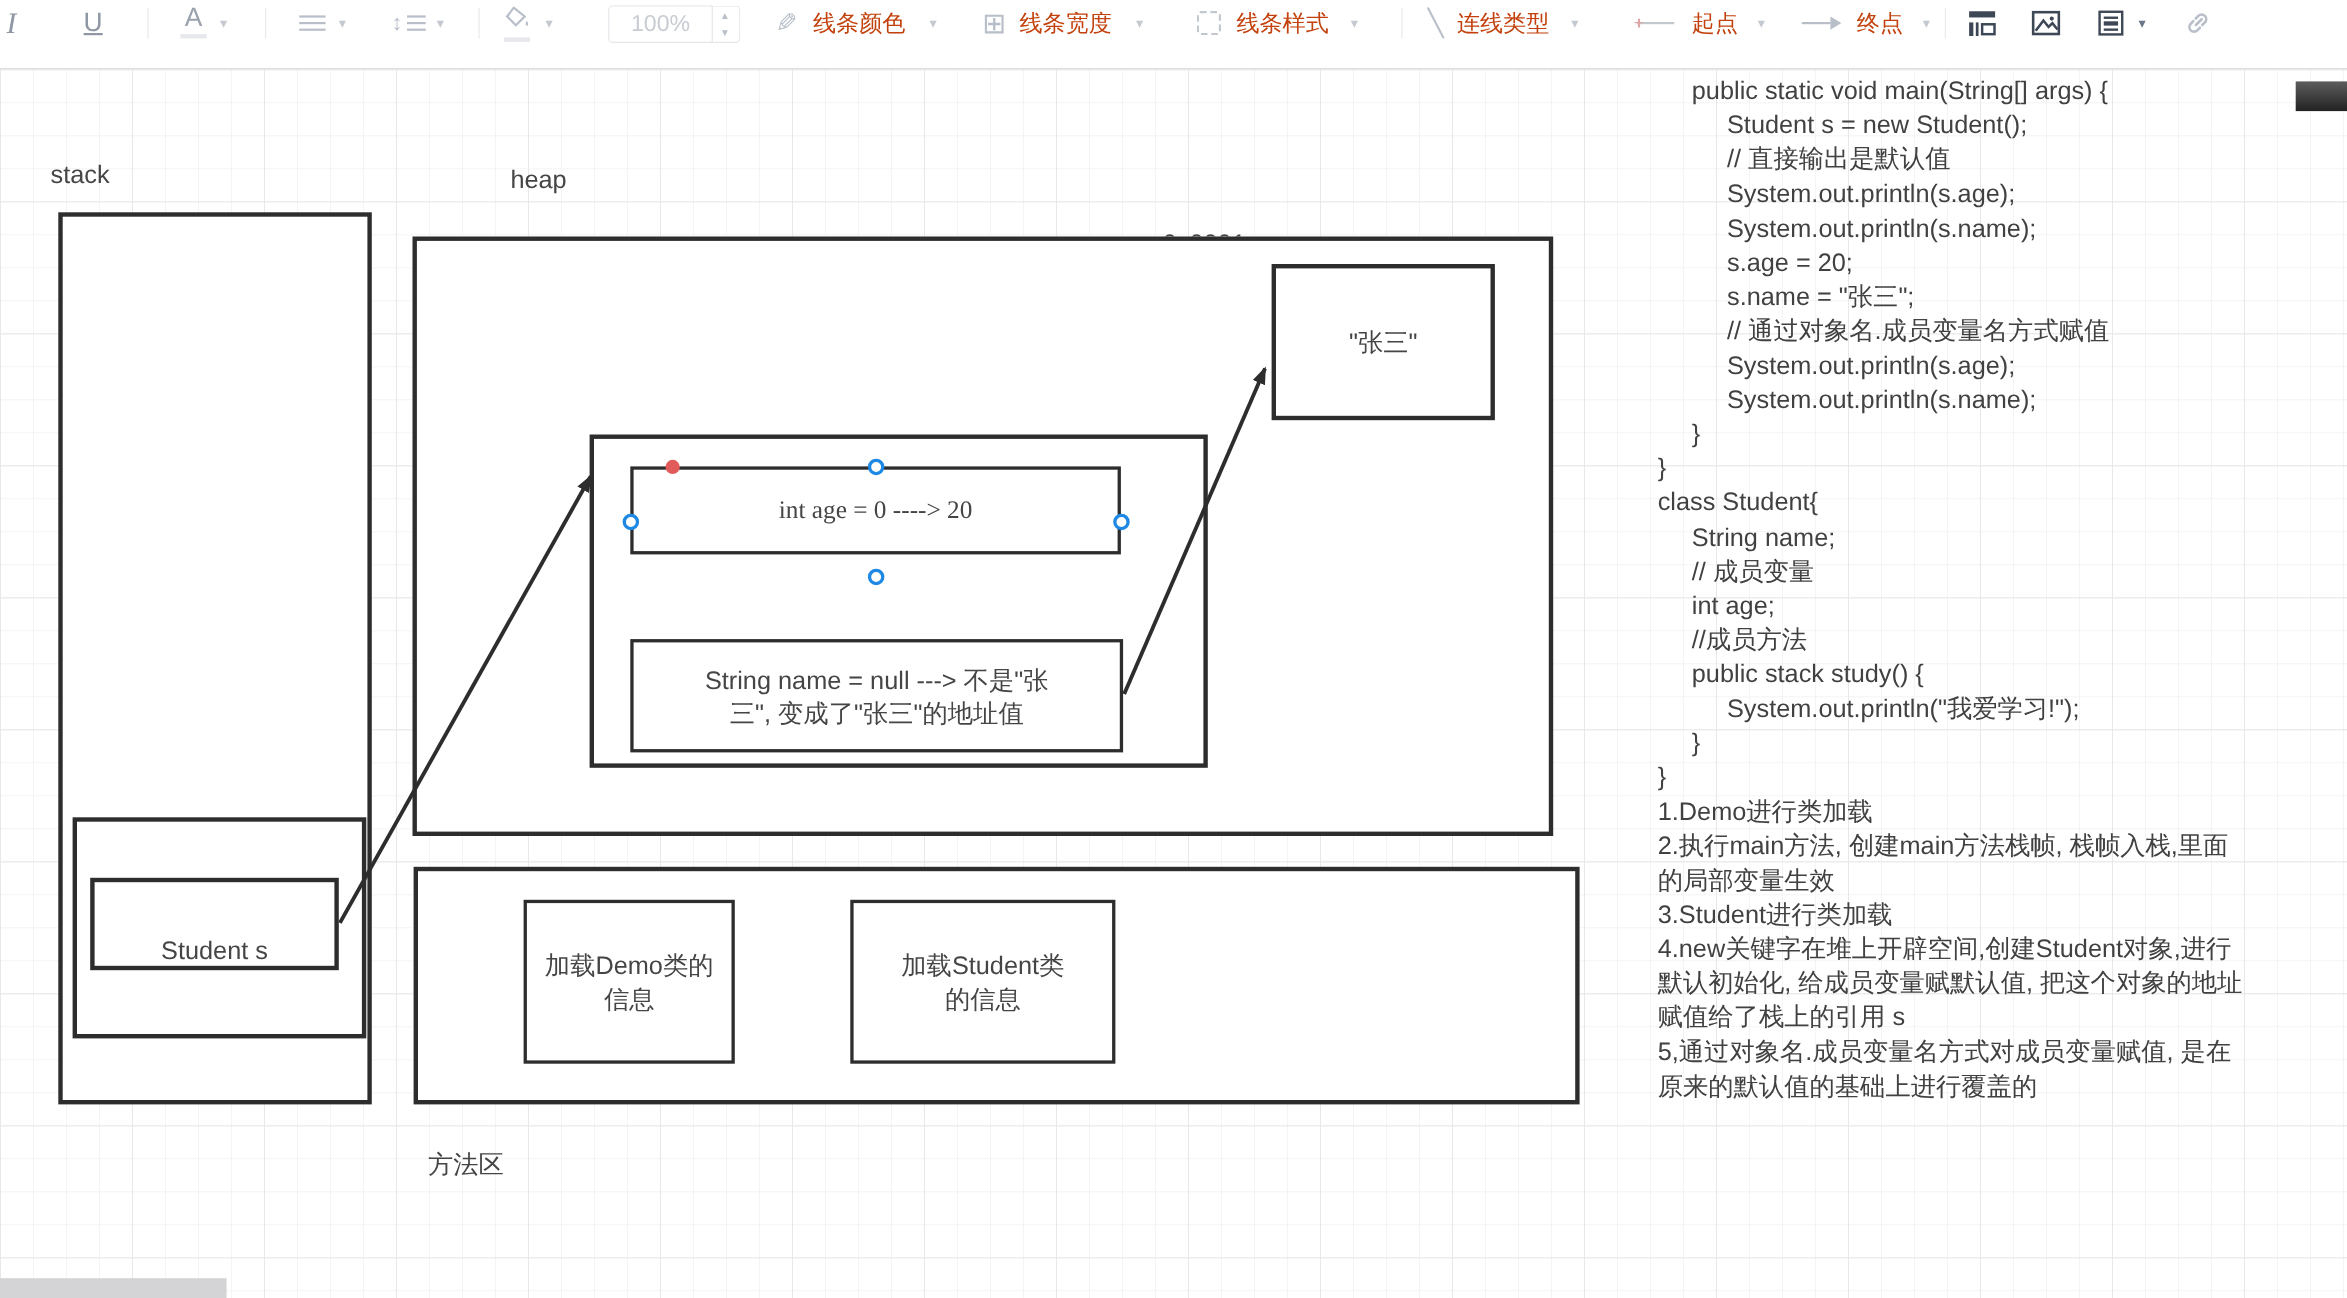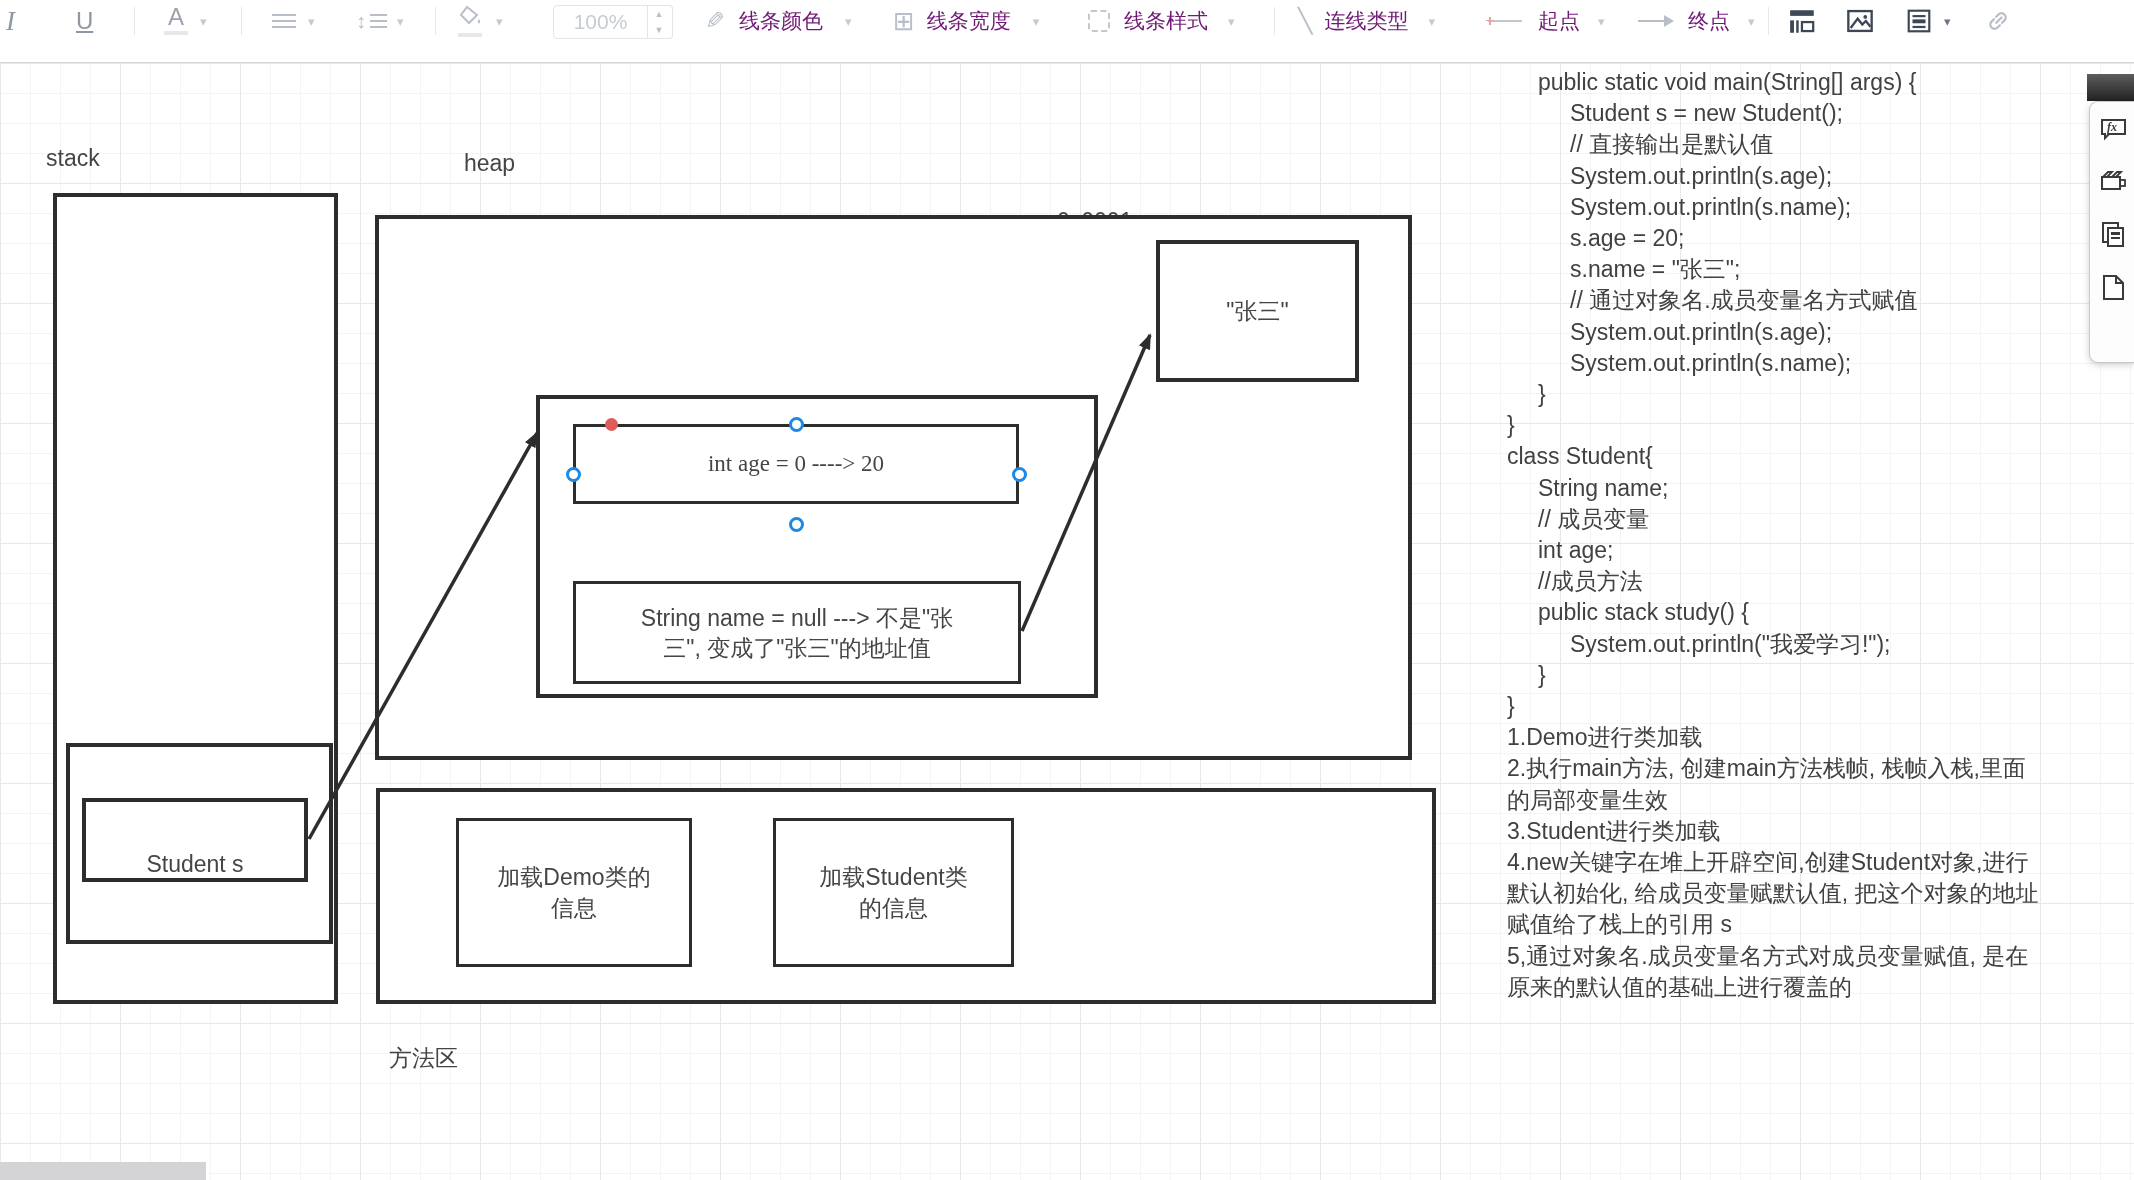--- a/index.html
+++ b/index.html
@@ -3,21 +3,21 @@
 <meta charset="utf-8">
 <style>
   html,body{margin:0;padding:0;background:#fff;}
   .page{position:relative;width:2134px;height:1180px;overflow:hidden;background:#fff;
         font-family:"Liberation Sans","DejaVu Sans",sans-serif;}
 
   
   .toolbar{position:absolute;left:0;top:0;width:2134px;height:61px;background:#fff;z-index:20;}
   .ti{position:absolute;top:0;height:42px;display:flex;align-items:center;gap:4px;color:#b9bfc9;}
   .tsep{position:absolute;top:7px;width:1px;height:28px;background:#e8e8ea;}
-  .tlabel{font-size:21px;color:#701a75;white-space:nowrap;}
+  .tlabel{font-size:21px;color:#c2410c;white-space:nowrap;}
   .caret{font-size:13px;color:#c5c9d0;}
   .glyph-i{font-family:"Liberation Serif","DejaVu Serif",serif;font-style:italic;font-size:27px;color:#8e97a3;}
   .glyph-u{font-size:24px;color:#8e97a3;text-decoration:underline;}
   .glyph-a{font-size:24px;color:#9aa2ad;line-height:20px;}
   .colorbar{display:block;width:24px;height:4px;background:#e6e8ec;margin-top:2px;}
   .bars span{display:block;width:24px;height:2.5px;background:#b9bfc9;margin:3.5px 0;}
   .bars.small span{width:17px;}
   .zoombox{position:absolute;left:553px;top:5px;width:93px;height:32px;border:1px solid #e3e5e9;
            border-radius:4px 0 0 4px;display:flex;align-items:center;justify-content:center;
            font-size:21px;color:#c8ccd3;}
@@ -234,21 +234,21 @@
     </div>
     <div class="box thin" style="left:573px;top:518px;width:448px;height:103px;line-height:30px;">
       <div>String name = null ---&gt; 不是"张</div>
       <div>三", 变成了"张三"的地址值</div>
     </div>
 
     <div class="box" style="left:1156px;top:177px;width:203px;height:142px;">
       <div>"张三"</div>
     </div>
 
-    <div class="box thin" style="left:456px;top:755px;width:236px;height:149px;line-height:31px;">
+    <div class="box thin" style="left:476px;top:755px;width:192px;height:149px;line-height:31px;">
       <div>加载Demo类的</div>
       <div>信息</div>
     </div>
     <div class="box thin" style="left:773px;top:755px;width:241px;height:149px;line-height:31px;text-align:right;">
       <div>加载Student类</div>
       <div>的信息</div>
     </div>
 
     <svg class="arrows" viewBox="0 0 2134 1118">
       <defs>
@@ -293,38 +293,16 @@
       <div class="ind0">的局部变量生效</div>
       <div class="ind0">3.Student进行类加载</div>
       <div class="ind0">4.new关键字在堆上开辟空间,创建Student对象,进行</div>
       <div class="ind0">默认初始化, 给成员变量赋默认值, 把这个对象的地址</div>
       <div class="ind0">赋值给了栈上的引用 s</div>
       <div class="ind0">5,通过对象名.成员变量名方式对成员变量赋值, 是在</div>
       <div class="ind0">原来的默认值的基础上进行覆盖的</div>
     </div>
 
     <div class="darkbar"></div>
-    <div class="sidepanel">
-      <svg class="sideicon" viewBox="0 0 29 29">
-        <path d="M3 6 H26 V20 H10 L6 24 V20 H3 Z" fill="none" stroke="#3a3a3a" stroke-width="2"></path>
-        <text x="8" y="17" font-size="12" font-style="italic" font-weight="bold" fill="#3a3a3a" font-family="Liberation Serif, serif">fx</text>
-      </svg>
-      <svg class="sideicon" viewBox="0 0 29 29">
-        <path d="M4 10 L9 5 H13 L8 10 Z" fill="none" stroke="#3a3a3a" stroke-width="1.8"></path>
-        <path d="M13 10 L18 5 H22 L17 10 Z" fill="none" stroke="#3a3a3a" stroke-width="1.8"></path>
-        <rect x="3" y="10" width="18" height="12" fill="none" stroke="#3a3a3a" stroke-width="2"></rect>
-        <rect x="21" y="13" width="5" height="6" fill="none" stroke="#3a3a3a" stroke-width="1.8"></rect>
-      </svg>
-      <svg class="sideicon" viewBox="0 0 29 29">
-        <rect x="4" y="3" width="15" height="19" fill="#fff" stroke="#3a3a3a" stroke-width="2"></rect>
-        <rect x="9" y="8" width="15" height="18" fill="#fff" stroke="#3a3a3a" stroke-width="2"></rect>
-        <rect x="12" y="12" width="9" height="3" fill="#3a3a3a"></rect>
-        <rect x="12" y="17" width="9" height="2" fill="#3a3a3a"></rect>
-      </svg>
-      <svg class="sideicon" viewBox="0 0 29 29">
-        <path d="M5 3 H17 L24 10 V26 H5 Z" fill="#fff" stroke="#3a3a3a" stroke-width="2"></path>
-        <path d="M17 3 V10 H24" fill="none" stroke="#3a3a3a" stroke-width="2"></path>
-      </svg>
-    </div>
 
     <div class="hscroll"></div>
   </div>
 </div>
 
 </body></html>

